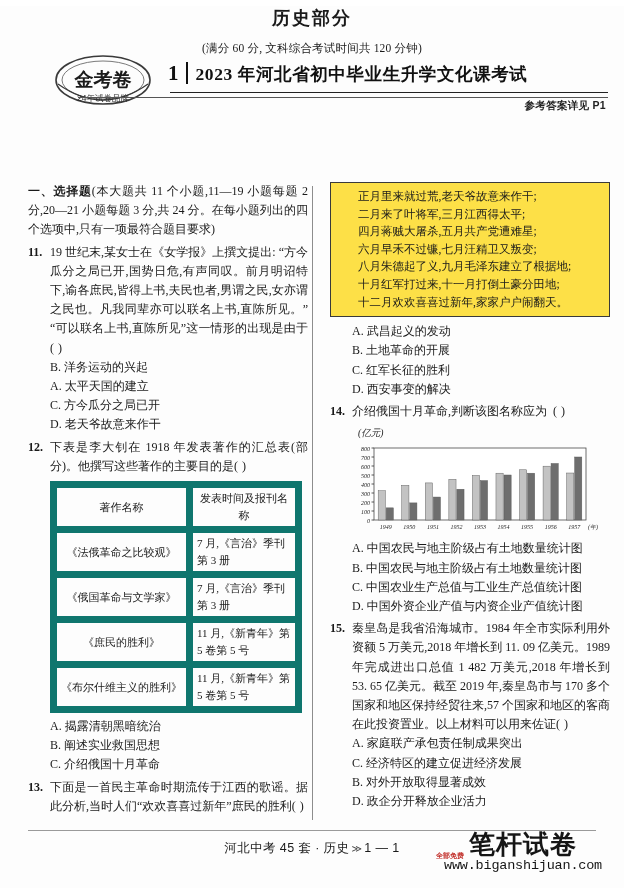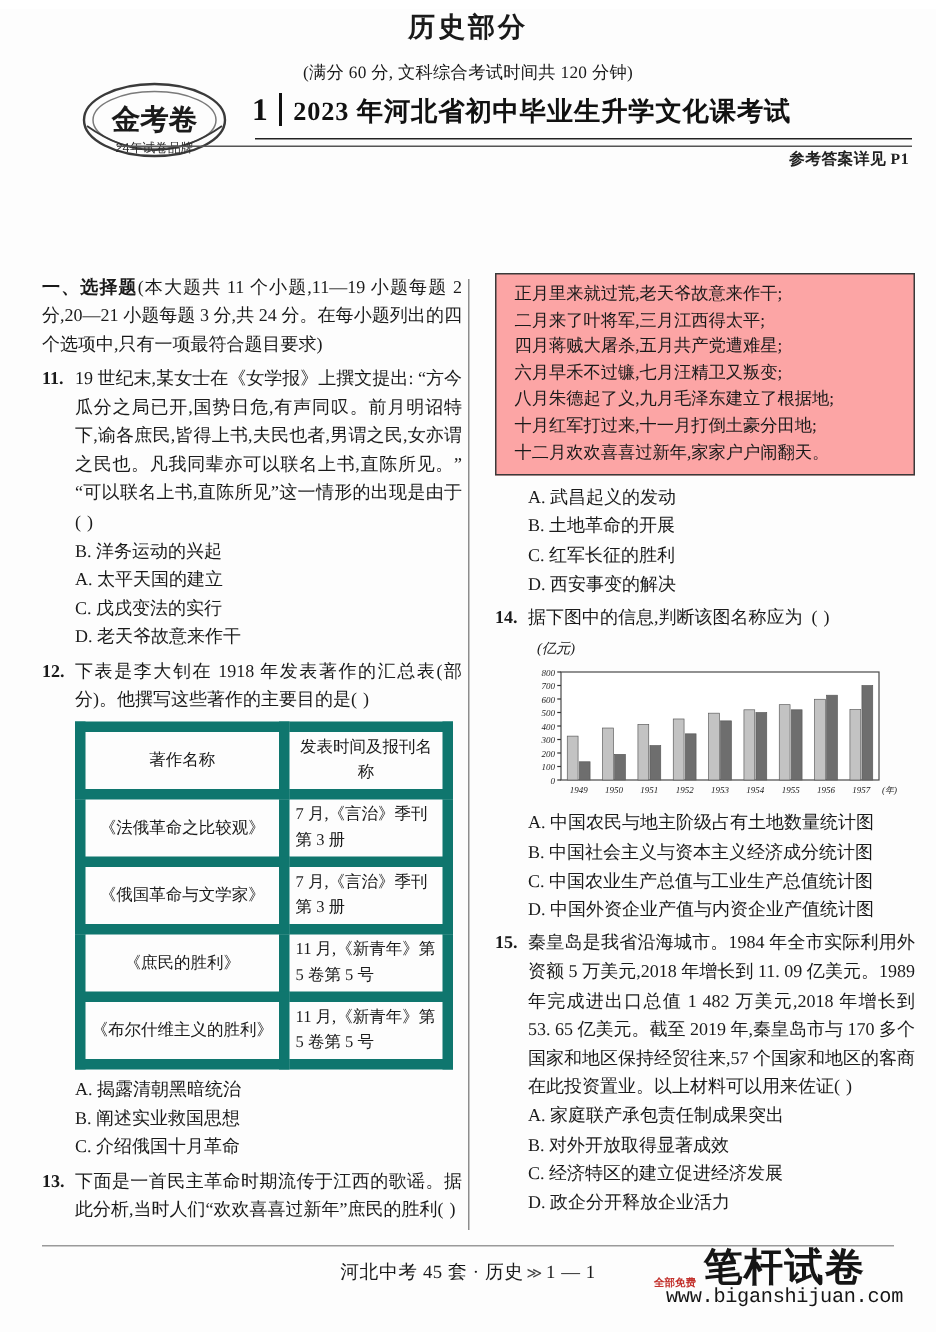--- a/index.html
+++ b/index.html
@@ -50,21 +50,21 @@
   .hdr-rule{
     position:absolute;left:170px;right:16px;top:86px;
     border-bottom:1.4px solid #222;
   }
   .hdr-rule2{
     position:absolute;left:78px;right:16px;top:91px;
     border-bottom:.8px solid #555;
   }
   .hdr-ref{
     position:absolute;right:18px;top:93px;
-    font-family:Liberation Serif, serif;
+    font-family:Liberation Sans, sans-serif;
     font-size:10.5px;font-weight:bold;color:#222;
     letter-spacing:.3px;
   }
   .subject{
     text-align:center;
     font-family:"Liberation Serif","DejaVu Serif",serif;
     font-weight:bold;font-size:18px;
     letter-spacing:2px;
     margin-top:6px;
   }
@@ -128,25 +128,25 @@
   }
   table.work th{text-align:center;}
   table.work td.name{text-align:center;white-space:nowrap;}
   table.work td.pub{text-align:left;}
   .c1{width:118px;}
   .c2{width:134px;}
 
   
   .poembox{
     border:1px solid #3a3a3a;
-    padding:5px 6px 5px 12px;
+    padding:5px 6px 5px 27px;
     font-size:11.5px;
     line-height:17.6px;
     margin-bottom:5px;
-    background:#fca5a5;
+    background:#fde047;
   }
   .poembox div{white-space:nowrap;}
 
   
   .chartbox{
     margin:3px 0 3px 14px;
     width:258px;
     position:relative;
     font-style:italic;
   }
@@ -163,21 +163,21 @@
   }
   .foot-rule{
     position:absolute;left:28px;right:28px;top:0;
     border-bottom:1px solid #9a9a9a;
   }
   .foot-txt{
     position:absolute;left:0;top:10px;width:624px;
     text-align:center;
     font-size:12.5px;
     letter-spacing:.4px;
-    font-family:Liberation Serif, serif;
+    font-family:Liberation Sans, sans-serif;
   }
   .foot-txt .chev{font-size:10px;color:#444;padding:0 2px;}
   .wm{
     position:absolute;right:8px;top:2px;width:186px;height:46px;
     text-align:center;
   }
   .wm-main{
     font-family:"Liberation Serif","DejaVu Serif",serif;
     font-weight:bold;font-size:26px;line-height:26px;color:#151515;
     letter-spacing:1px;
@@ -232,21 +232,21 @@
       <div class="para">
         <span class="bold">一、选择题</span><span>(本大题共 11 个小题,11—19 小题每题 2 分,20—21 小题每题 3 分,共 24 分。在每小题列出的四个选项中,只有一项最符合题目要求)</span>
       </div>
 
       <div class="q">
         <span class="q-num">11.</span>
         <span class="q-body"><span>19 世纪末,某女士在《女学报》上撰文提出: “方今瓜分之局已开,国势日危,有声同叹。前月明诏特下,谕各庶民,皆得上书,夫民也者,男谓之民,女亦谓之民也。凡我同辈亦可以联名上书,直陈所见。” “可以联名上书,直陈所见”这一情形的出现是由于</span><span class="paren">(        )</span></span>
       </div>
       <div class="opt">B. 洋务运动的兴起</div>
       <div class="opt">A. 太平天国的建立</div>
-      <div class="opt">C. 戊戌变法的实行</div>
+      <div class="opt">C. 方今瓜分之局已开</div>
       <div class="opt">D. 老天爷故意来作干</div>
 
       <div class="q">
         <span class="q-num">12.</span>
         <span class="q-body"><span>下表是李大钊在 1918 年发表著作的汇总表(部分)。他撰写这些著作的主要目的是</span><span class="paren">(        )</span></span>
       </div>
 
       <div class="tbl-wrap">
         <table class="work">
           <tbody>
@@ -297,21 +297,21 @@
         <div>十二月欢欢喜喜过新年,家家户户闹翻天。</div>
       </div>
 
       <div class="opt">A. 武昌起义的发动</div>
       <div class="opt">B. 土地革命的开展</div>
       <div class="opt">C. 红军长征的胜利</div>
       <div class="opt">D. 西安事变的解决</div>
 
       <div class="q">
         <span class="q-num">14.</span>
-        <span class="q-body"><span>据下图中的信息,判断该图名称应为</span>&nbsp;&nbsp;<span class="paren">(        )</span></span>
+        <span class="q-body"><span>介绍俄国十月革命,判断该图名称应为</span>&nbsp;&nbsp;<span class="paren">(        )</span></span>
       </div>
 
       <div class="chartbox">
         <div class="chart-unit">(亿元)</div>
         <svg class="chart" id="chart-svg" width="258" height="92" viewBox="0 0 258 92">
             <rect x="30" y="4" width="212" height="72" fill="#fff" stroke="#4a4a4a" stroke-width="0.8"></rect>
             <line x1="27.5" y1="76" x2="30" y2="76" stroke="#333" stroke-width="0.8"></line>
             <text x="26" y="78.6" text-anchor="end" font-family="Liberation Serif, serif" font-size="6" fill="#222">0</text>
             <line x1="27.5" y1="67" x2="30" y2="67" stroke="#333" stroke-width="0.8"></line>
             <text x="26" y="69.6" text-anchor="end" font-family="Liberation Serif, serif" font-size="6" fill="#222">100</text>
@@ -354,31 +354,31 @@
             <rect x="207.07" y="19.48" width="7.2" height="56.52" fill="#6e6e6e" stroke="#5a5a5a" stroke-width="0.45"></rect>
             <text x="206.66666666666669" y="84.5" text-anchor="middle" font-family="Liberation Serif, serif" font-size="6" fill="#222">1956</text>
             <rect x="222.62" y="29.02" width="7.2" height="46.98" fill="#c3c3c3" stroke="#5a5a5a" stroke-width="0.45"></rect>
             <rect x="230.62" y="13.00" width="7.2" height="63.00" fill="#6e6e6e" stroke="#5a5a5a" stroke-width="0.45"></rect>
             <text x="230.22222222222223" y="84.5" text-anchor="middle" font-family="Liberation Serif, serif" font-size="6" fill="#222">1957</text>
             <text x="244" y="84.5" text-anchor="start" font-family="Liberation Serif, serif" font-size="6" fill="#222">(年)</text>
           </svg>
       </div>
 
       <div class="opt">A. 中国农民与地主阶级占有土地数量统计图</div>
-      <div class="opt">B. 中国社会主义与资本主义经济成分统计图</div>
+      <div class="opt">B. 中国农民与地主阶级占有土地数量统计图</div>
       <div class="opt">C. 中国农业生产总值与工业生产总值统计图</div>
       <div class="opt">D. 中国外资企业产值与内资企业产值统计图</div>
 
       <div class="q">
         <span class="q-num">15.</span>
         <span class="q-body"><span>秦皇岛是我省沿海城市。1984 年全市实际利用外资额 5 万美元,2018 年增长到 11. 09 亿美元。1989 年完成进出口总值 1 482 万美元,2018 年增长到 53. 65 亿美元。截至 2019 年,秦皇岛市与 170 多个国家和地区保持经贸往来,57 个国家和地区的客商在此投资置业。以上材料可以用来佐证</span><span class="paren">(        )</span></span>
       </div>
       <div class="opt">A. 家庭联产承包责任制成果突出</div>
+      <div class="opt">C. 经济特区的建立促进经济发展</div>
       <div class="opt">B. 对外开放取得显著成效</div>
-      <div class="opt">C. 经济特区的建立促进经济发展</div>
       <div class="opt">D. 政企分开释放企业活力</div>
 
     </div>
   </div>
 
   <div class="footer">
     <div class="foot-rule"></div>
     <div class="foot-txt">
       <span>河北中考 45 套 · 历史</span><span class="chev">≫</span><span>1 — 1</span>
     </div>

